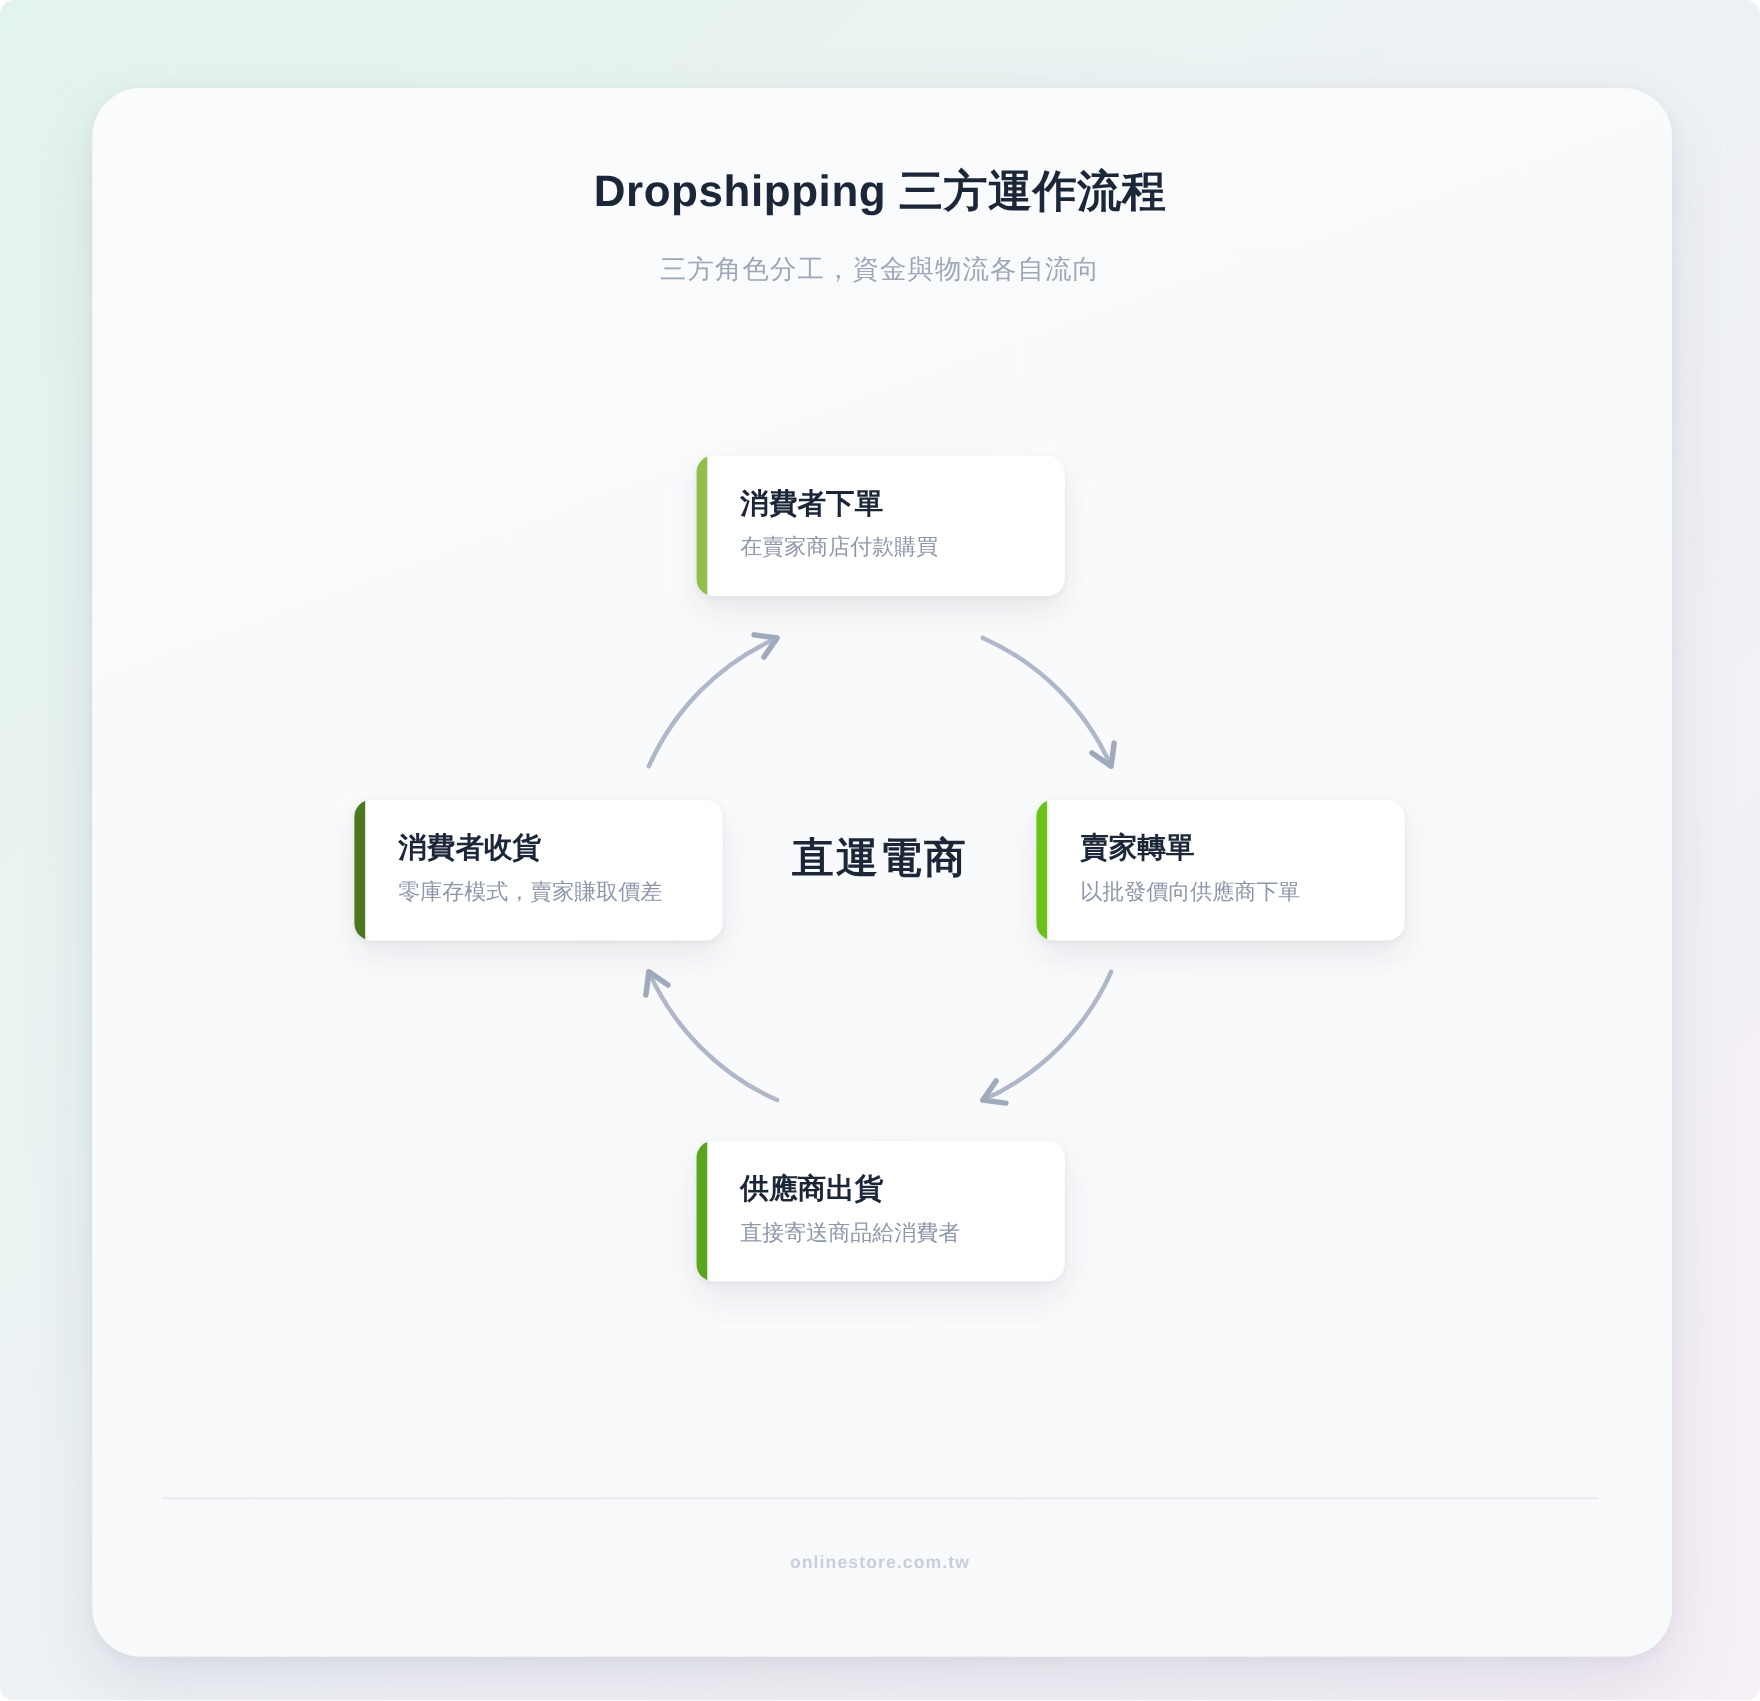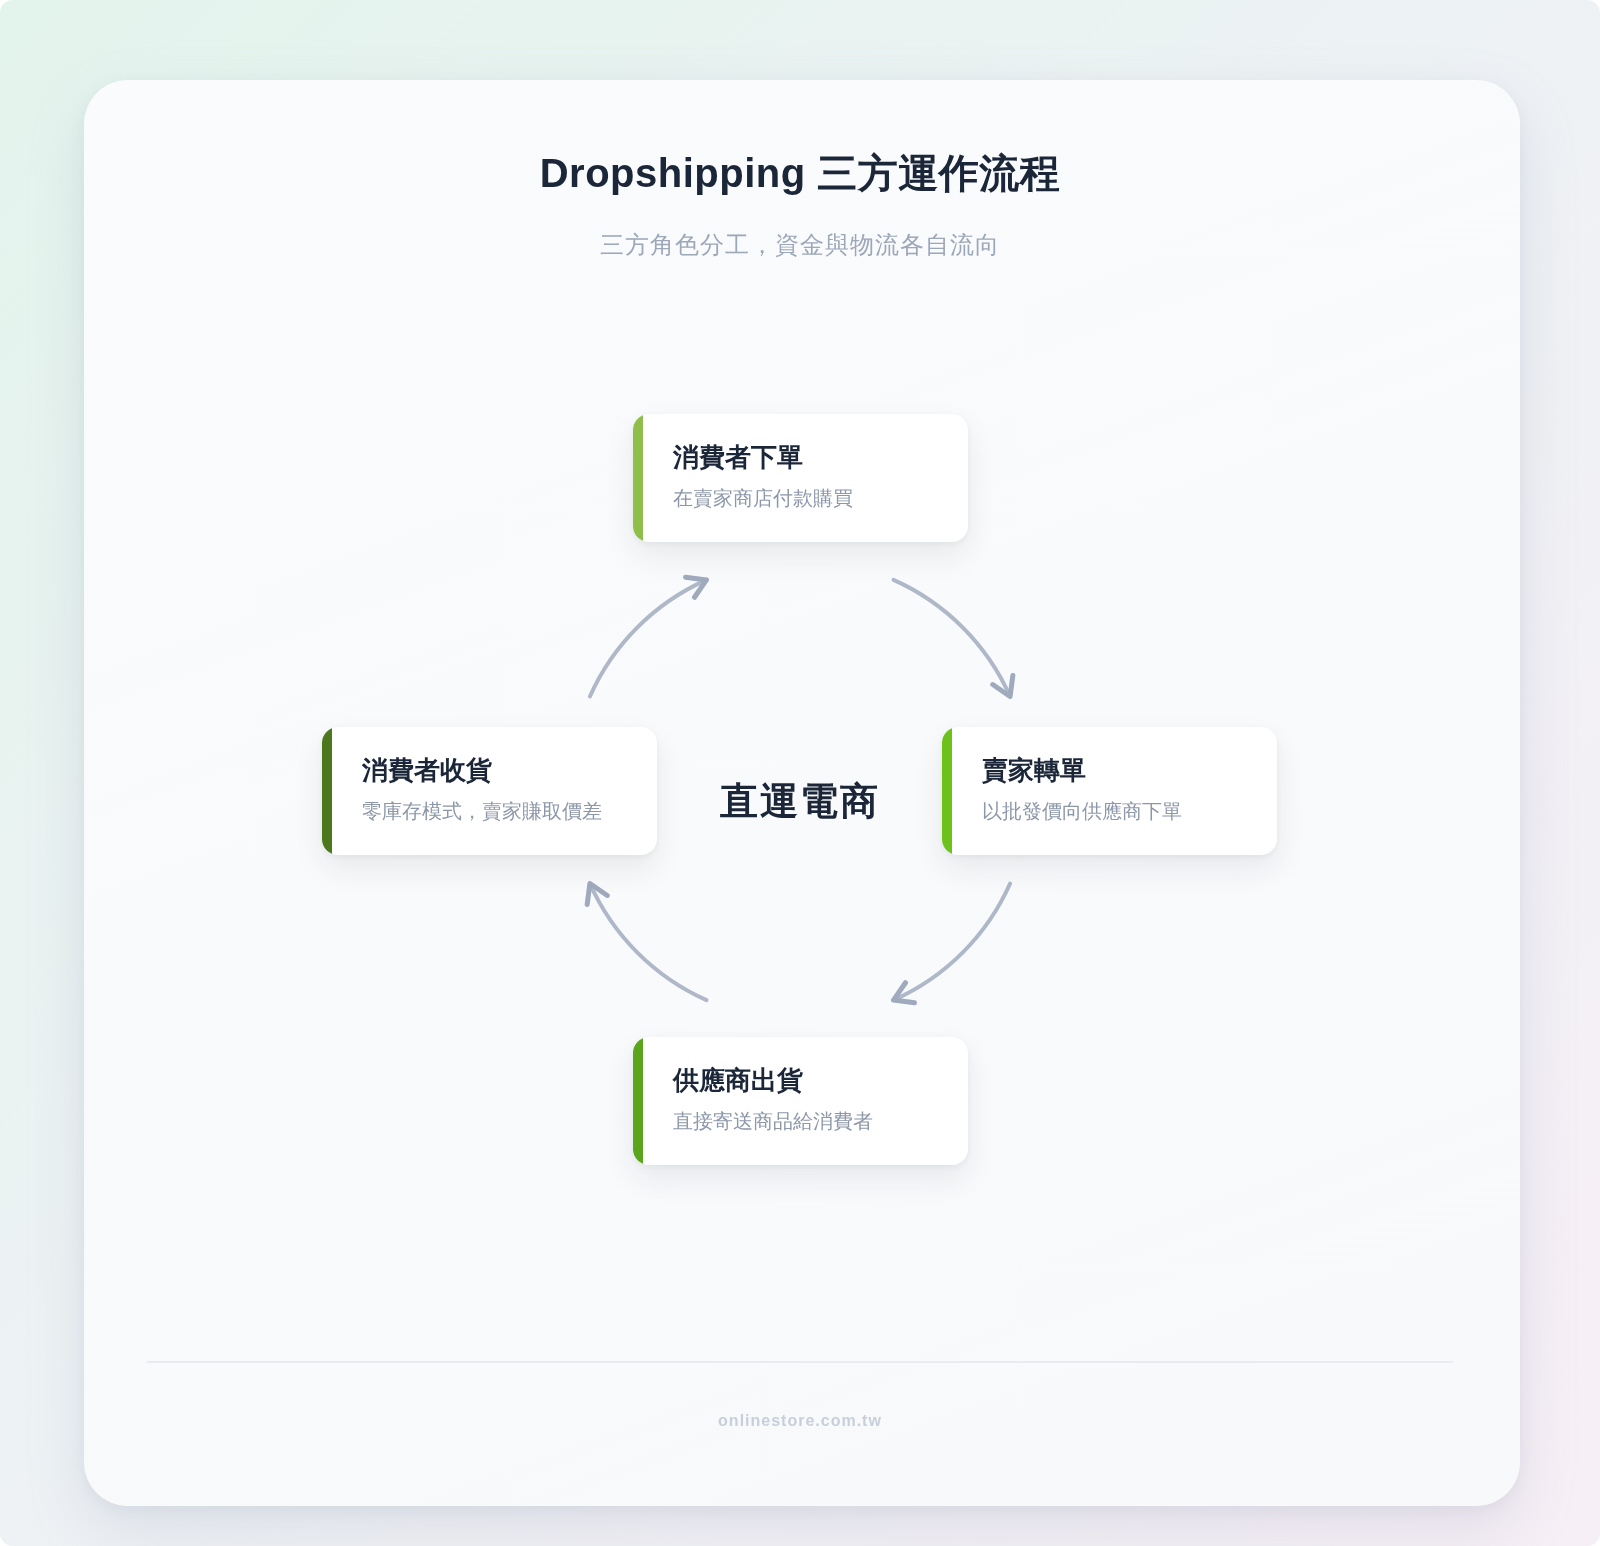--- a/index.html
+++ b/index.html
@@ -41,21 +41,21 @@
   .pos-right{left:942px;top:727px;}
   .pos-bottom{left:633px;top:1037px;}
   .pos-left{left:322px;top:727px;}
   .step-title{
     font-size:26px;font-weight:700;color:#1B2638;line-height:34px;
   }
   .step-desc{
     font-size:20px;font-weight:400;color:#8C97A9;line-height:28px;margin-top:10px;
   }
   .center-label{
-    position:absolute;left:600px;top:758px;width:400px;text-align:center;margin-top:20px;
+    position:absolute;left:600px;top:758px;width:400px;text-align:center;
   }
   .center-title{
     font-size:38px;font-weight:700;color:#1B2638;line-height:46px;letter-spacing:2px;
   }
   .center-sub{
     font-size:26px;font-weight:400;color:#9CA7B8;line-height:32px;margin-top:14px;letter-spacing:2px;
   }
   .footer-divider{
     position:absolute;left:147px;top:1361px;width:1306px;height:2px;background:#E9EBF0;
   }

